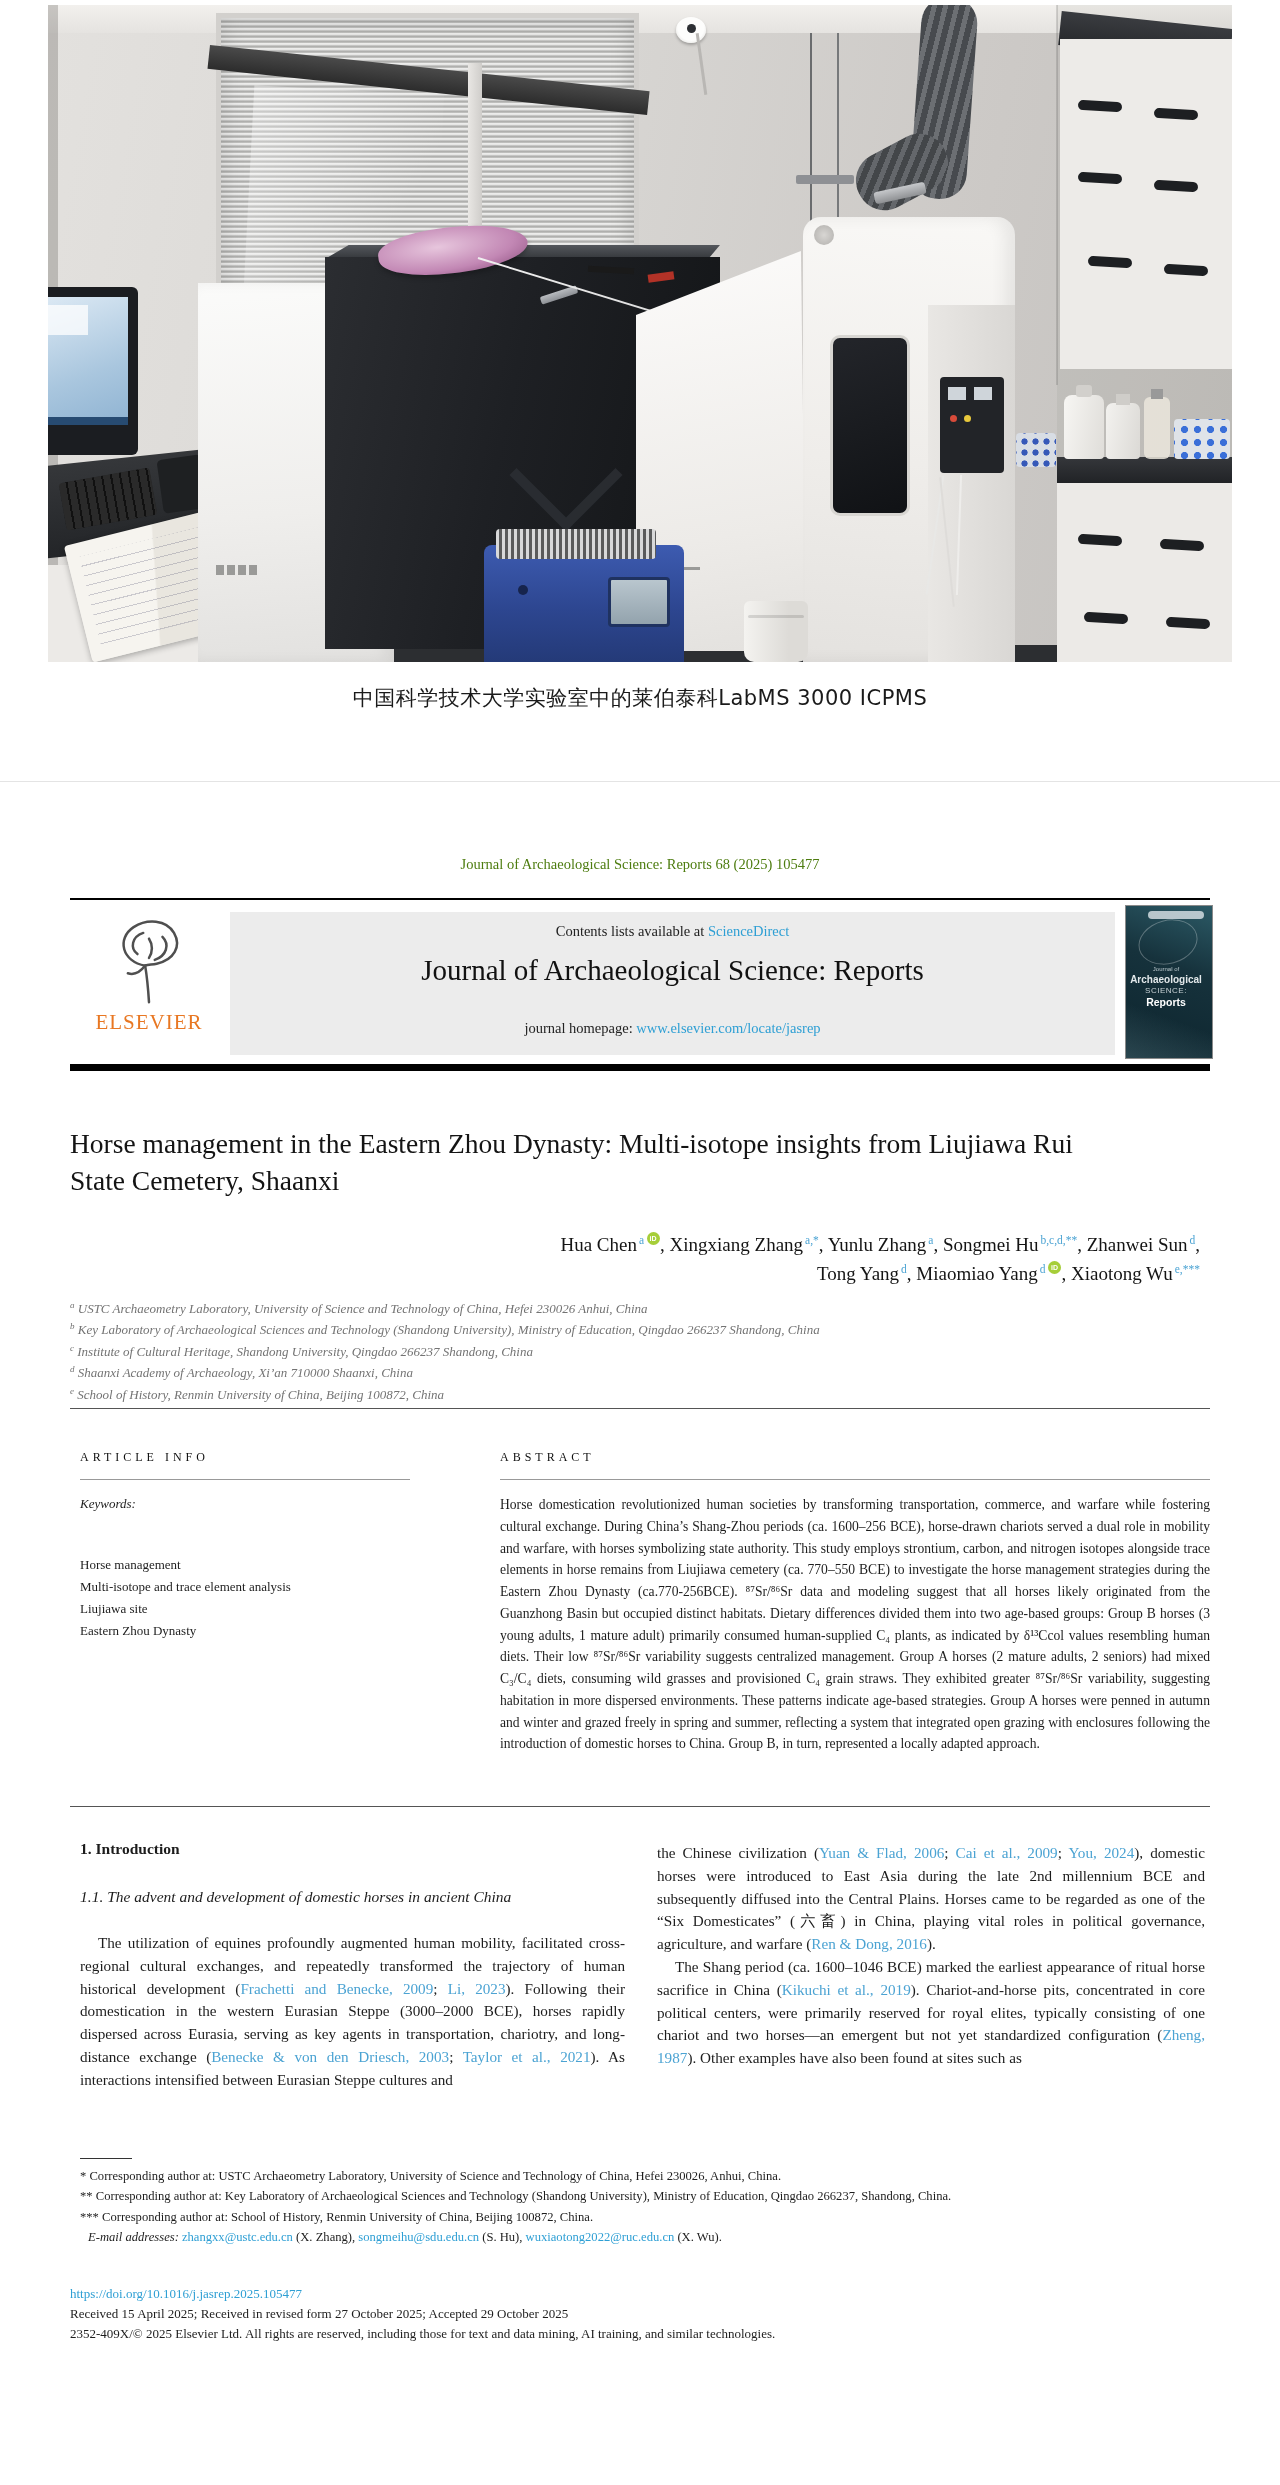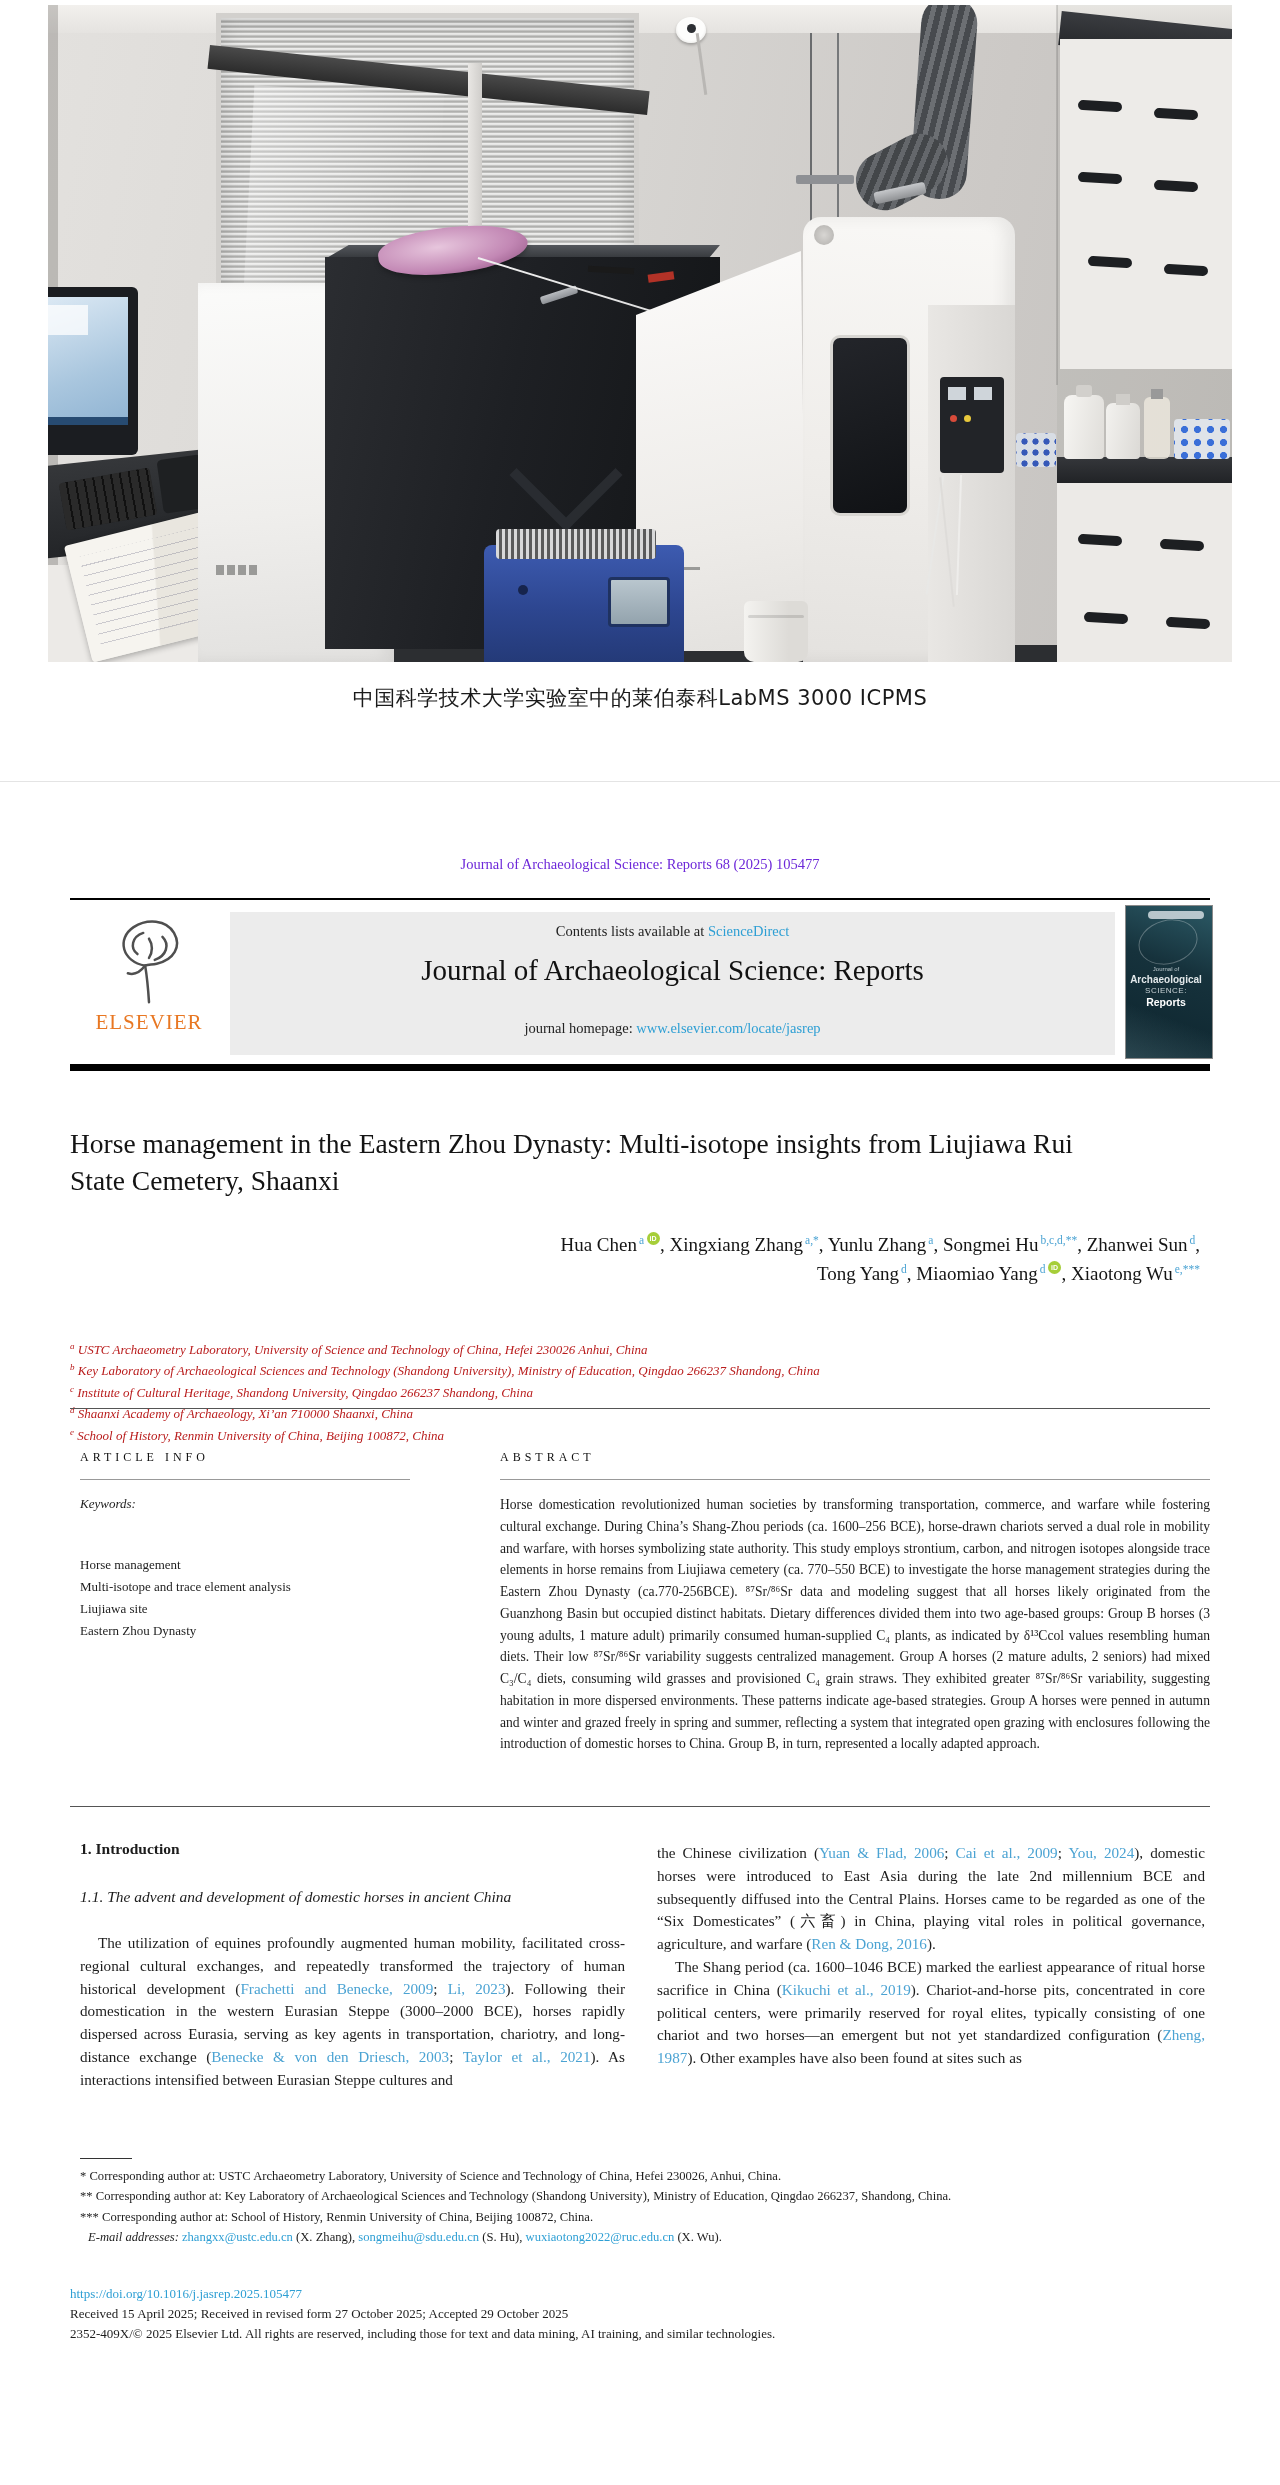--- a/index.html
+++ b/index.html
@@ -86,21 +86,21 @@
   .jug2{left:1058px;top:398px;width:34px;height:56px;background:linear-gradient(100deg,#f3f2ef,#dbd9d5);border-radius:7px 7px 4px 4px;}
   .jug2cap{left:1068px;top:389px;width:14px;height:11px;background:#cfcdc9;}
   .bottle3{left:1096px;top:392px;width:26px;height:62px;background:rgba(235,230,220,.85);border-radius:6px;}
   .bottle3cap{left:1103px;top:384px;width:12px;height:10px;background:#999;}
   .rack1{left:1126px;top:414px;width:56px;height:40px;background:#dfe3e8;border-radius:4px;background-image:radial-gradient(#3a6fd8 3.2px,transparent 3.9px);background-size:13px 13px;background-position:4px 4px;}
   .rack2{left:968px;top:428px;width:40px;height:34px;background:#d8dde4;border-radius:4px;background-image:radial-gradient(#3558b8 2.8px,transparent 3.4px);background-size:11px 11px;background-position:3px 3px;}
 
   
   .caption{left:0;top:684px;width:1280px;text-align:center;font-family:"DejaVu Sans","Liberation Sans",sans-serif;font-size:21px;color:#1a1a1a;letter-spacing:.5px;}
   .page-divider{left:0;top:781px;width:1280px;height:1px;background:#e4e4e4;}
-  .issue-line{left:0;top:856px;width:1280px;text-align:center;font-size:14.5px;color:#6d28d9;}
+  .issue-line{left:0;top:856px;width:1280px;text-align:center;font-size:14.5px;color:#4d7c0f;}
   .rule-top{left:70px;top:898px;width:1140px;height:2px;background:#000;}
   .pub-block{left:76px;top:906px;width:146px;text-align:center;}
   .pub-name{font-size:21px;color:#e87722;letter-spacing:1px;margin-top:0px;}
   .graybox{left:230px;top:912px;width:885px;height:143px;background:#ececec;}
   .contents-line{left:0;top:11px;width:885px;text-align:center;font-size:14.5px;color:#222;}
   .jtitle{left:0;top:42px;width:885px;text-align:center;font-size:29px;color:#111;}
   .homepage-line{left:0;top:108px;width:885px;text-align:center;font-size:14.5px;color:#222;}
   .cover{left:1125px;top:905px;width:86px;height:152px;background:linear-gradient(200deg,#2c5a66 0%,#16323c 40%,#0d242d 100%);border:1px solid #8a8a8a;overflow:hidden;}
   .cover-bar{left:22px;top:5px;width:56px;height:8px;background:rgba(210,220,224,.85);border-radius:4px;}
   .cover-sketch{left:12px;top:14px;width:58px;height:42px;border:1px solid rgba(255,255,255,.28);border-radius:50%;transform:rotate(-15deg);}
@@ -109,21 +109,21 @@
   .cv1{font-size:6px;color:#b9c6cb;}
   .cv2{font-size:10px;font-weight:bold;color:#e2e8ea;}
   .cv3{font-size:8px;color:#c9d2d6;letter-spacing:.5px;}
   .cv4{font-size:10.5px;font-weight:bold;color:#fff;}
   .rule-thick{left:70px;top:1064px;width:1140px;height:7px;background:#000;}
   .paper-title{left:70px;top:1126px;width:1060px;font-size:27.5px;line-height:1.33;color:#141414;}
   .authors{left:80px;top:1230px;width:1120px;font-size:19px;line-height:1.55;color:#141414;text-align:right;}
   .a-sup{font-size:11.5px;color:#4ba3d3;margin-left:2px;}
   .orcid{display:inline-block;width:13px;height:13px;border-radius:50%;background:#a6ce39;vertical-align:6px;margin-left:3px;position:relative;}
   .orcid::after{content:"iD";position:absolute;top:2px;left:2.5px;color:#fff;font-size:7px;font-weight:bold;font-family:"Liberation Sans",sans-serif;}
-  .affils{left:70px;top:1298px;width:1140px;font-size:13px;font-style:italic;line-height:1.62;color:#b91c1c;margin-top:41px;}
+  .affils{left:70px;top:1298px;width:1140px;font-size:13px;font-style:italic;line-height:1.62;color:#737373;}
   .aff-sup{font-size:9px;}
   .rule1{left:70px;top:1408px;width:1140px;height:1px;background:#555;}
   .ai-head,.ab-head{font-size:12px;letter-spacing:4px;color:#111;}
   .ai-head{left:80px;top:1450px;}
   .ai-rule{left:80px;top:1479px;width:330px;height:1px;background:#999;}
   .kw-label{left:80px;top:1496px;font-size:13px;font-style:italic;}
   .kw-list{left:80px;top:1554px;font-size:13px;line-height:1.7;color:#1d1d1d;}
   .ab-head{left:500px;top:1450px;}
   .ab-rule{left:500px;top:1479px;width:710px;height:1px;background:#999;}
   .abstract{left:500px;top:1494px;width:710px;font-size:13.6px;line-height:1.6;text-align:justify;color:#1d1d1d;}

